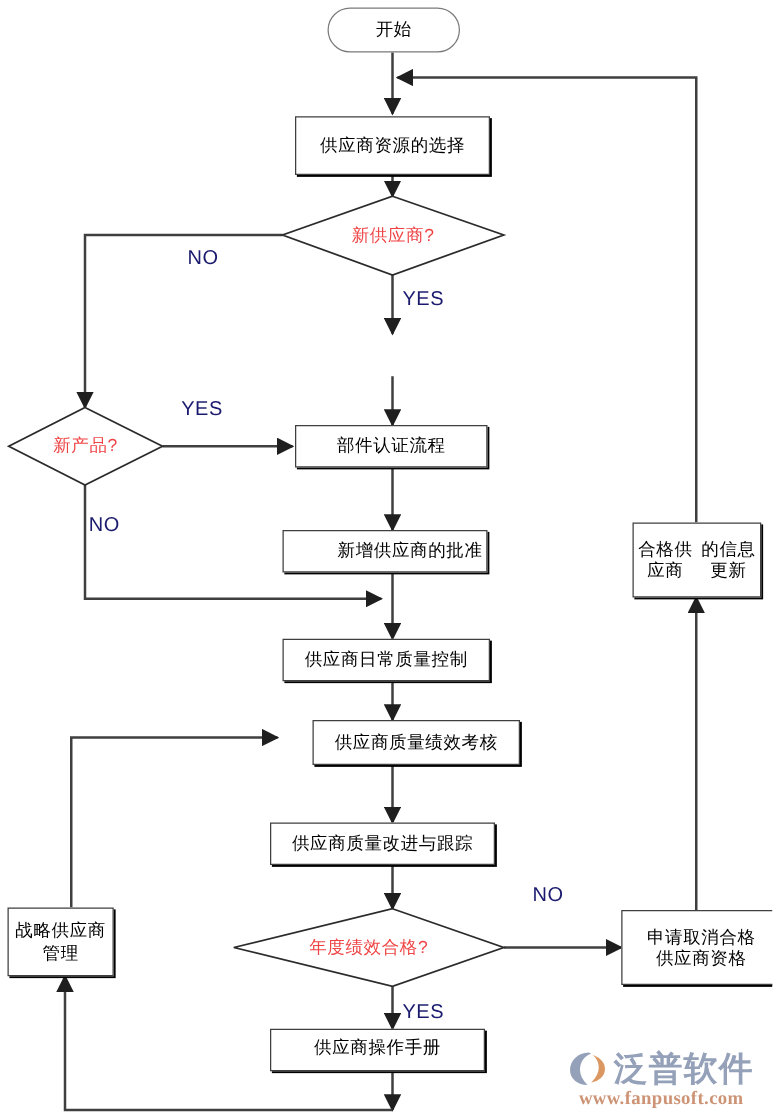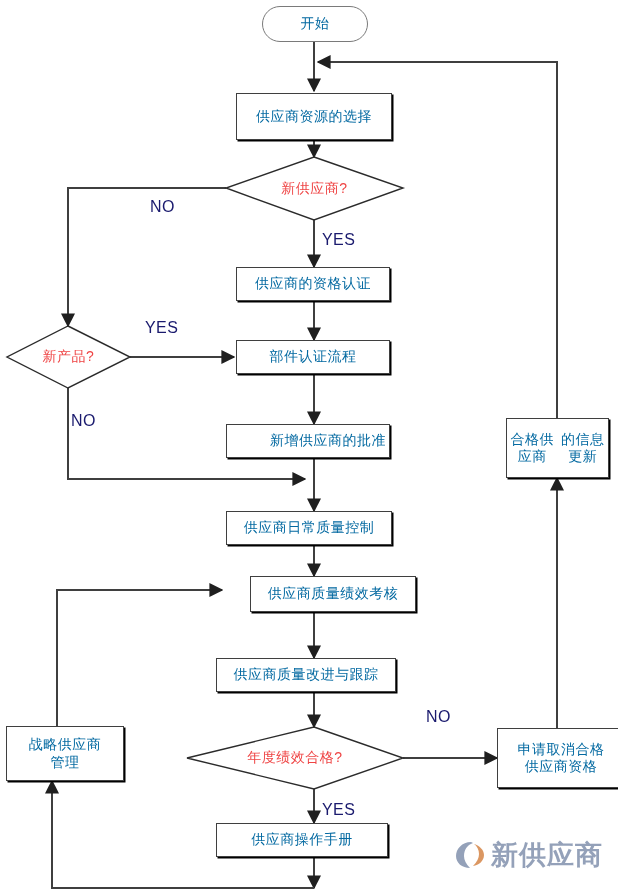--- a/index.html
+++ b/index.html
@@ -24,21 +24,21 @@
     width: 618px;
     height: 895px;
   }
   .node {
     position: absolute;
     box-sizing: border-box;
     display: flex;
     align-items: center;
     justify-content: center;
     text-align: center;
-    color: #0369a1;
+    color: #000000;
     background: #ffffff;
     font-size: 14px;
     line-height: 1.25;
     letter-spacing: 0.5px;
   }
   .proc {
     border: 1px solid #3f3f3f;
     box-shadow: 1.5px 1.5px 0 0 #000000;
   }
   .terminator {
@@ -166,23 +166,20 @@
   </div>
 
   <div class="node proc" style="left:236px; top:93px; width:156px; height:47px;">
     <span>供应商资源的选择</span>
   </div>
 
   <div class="diamond-wrap" style="left:226px; top:157px; width:177px; height:63px;">
     <div class="diamond-label">新供应商?</div>
   </div>
 
-  <div class="node proc" style="left:236px; top:267px; width:154px; height:34px;">
-    <span>供应商的资格认证</span>
-  </div>
 
   <div class="diamond-wrap" style="left:7px; top:326px; width:123px; height:62px;">
     <div class="diamond-label">新产品?</div>
   </div>
 
   <div class="node proc" style="left:236px; top:340px; width:154px; height:34px;">
     <span>部件认证流程</span>
   </div>
 
   <div class="node proc" style="left:226px; top:424px; width:164px; height:34px;padding-left:40px;">
@@ -198,49 +195,50 @@
   </div>
 
   <div class="node proc" style="left:216px; top:658px; width:180px; height:34px;">
     <span>供应商质量改进与跟踪</span>
   </div>
 
   <div class="diamond-wrap" style="left:187px; top:727px; width:216px; height:62px;">
     <div class="diamond-label">年度绩效合格?</div>
   </div>
 
-  <div class="node proc" style="left:216px; top:823px; width:172px; height:34px;">
+  <div class="node proc" style="left:216px; top:823px; width:172px; height:34px;font-family:Liberation Mono, monospace;">
     <span>供应商操作手册</span>
   </div>
 
   <div class="node proc" style="left:506px; top:418px; width:103px; height:60px; flex-direction:row;">
     <span>合格供应商</span>
     <span>的信息更新</span>
   </div>
 
   <div class="node proc" style="left:497px; top:728px; width:128px; height:60px; flex-direction:column;">
     <span>申请取消合格</span>
     <span>供应商资格</span>
   </div>
 
-  <div class="node proc" style="left:6px; top:726px; width:118px; height:55px; flex-direction:column;">
+  <div class="node proc" style="left:6px; top:726px; width:85px; height:55px; flex-direction:column;">
     <span>战略供应商</span>
     <span>管理</span>
   </div>
 
   <div class="edge-label" style="left:150px; top:198px;">NO</div>
   <div class="edge-label" style="left:322px; top:231px;">YES</div>
   <div class="edge-label" style="left:145px; top:319px;">YES</div>
   <div class="edge-label" style="left:71px; top:412px;">NO</div>
   <div class="edge-label" style="left:426px; top:708px;">NO</div>
   <div class="edge-label" style="left:322px; top:801px;">YES</div>
 
   <div class="watermark" style="left:455px; top:837px;">
     <div class="wm-row">
       <svg width="32" height="30" viewBox="0 0 32 30">
         <path d="M16 2 C7 2 1 9 1 16 C1 23 7 28 15 28 C11 24 9 20 9 16 C9 10 12 5 18 3 Z" fill="#8c9ab4"></path>
         <path d="M19 4 C25 6 29 10 29 15 C29 21 24 25 18 26 C22 22 24 18 24 14 C24 10 22 6 19 4 Z" fill="#d98f55"></path>
       </svg>
-      <span class="wm-text">新供应商</span>
+      <span class="wm-text">泛普软件</span>
     </div>
+    <div class="wm-url">www.fanpusoft.com</div>
   </div>
 
 </div>
 
 </body></html>

